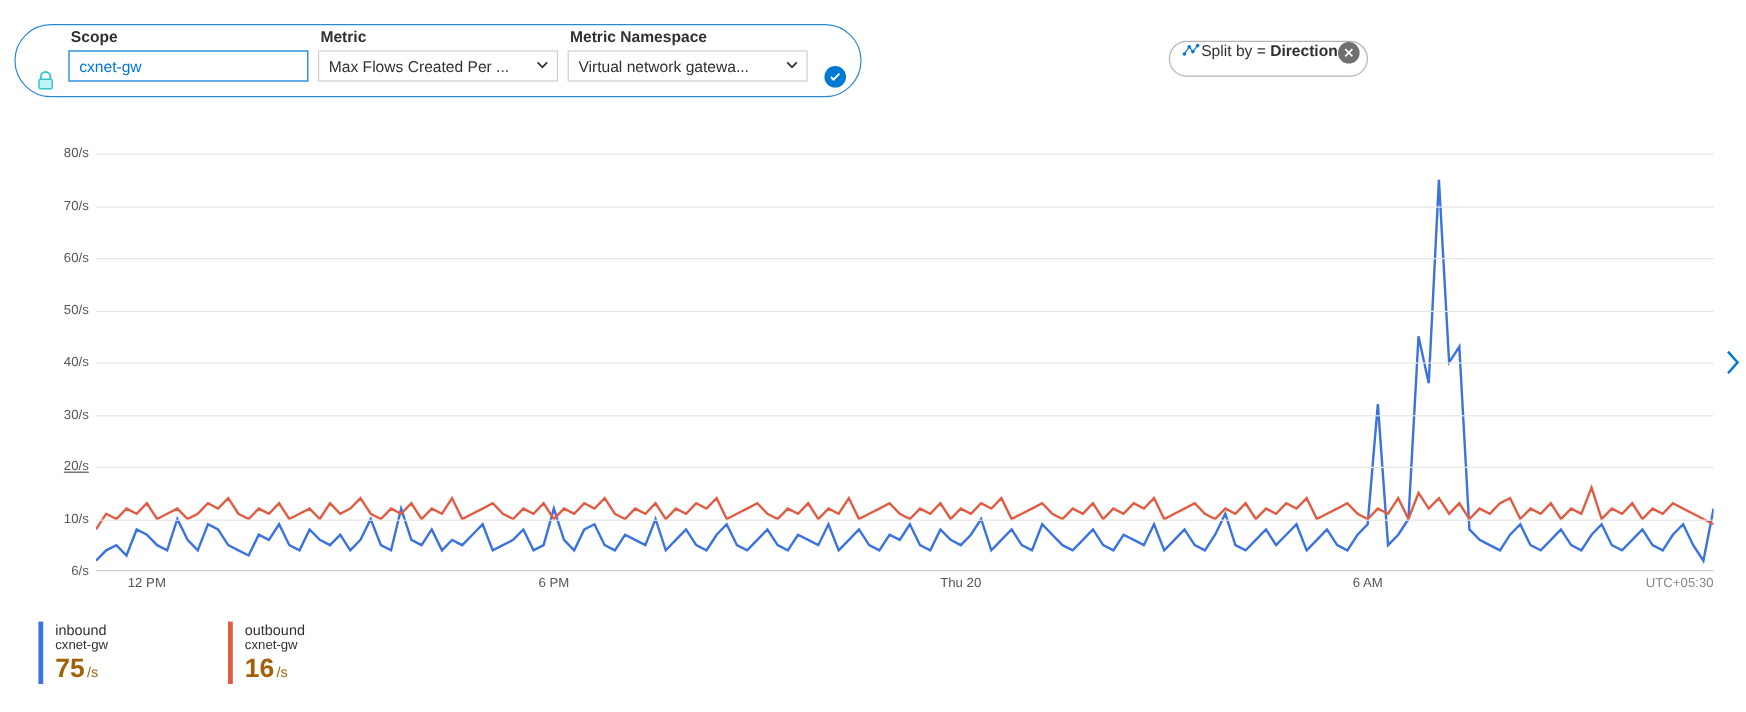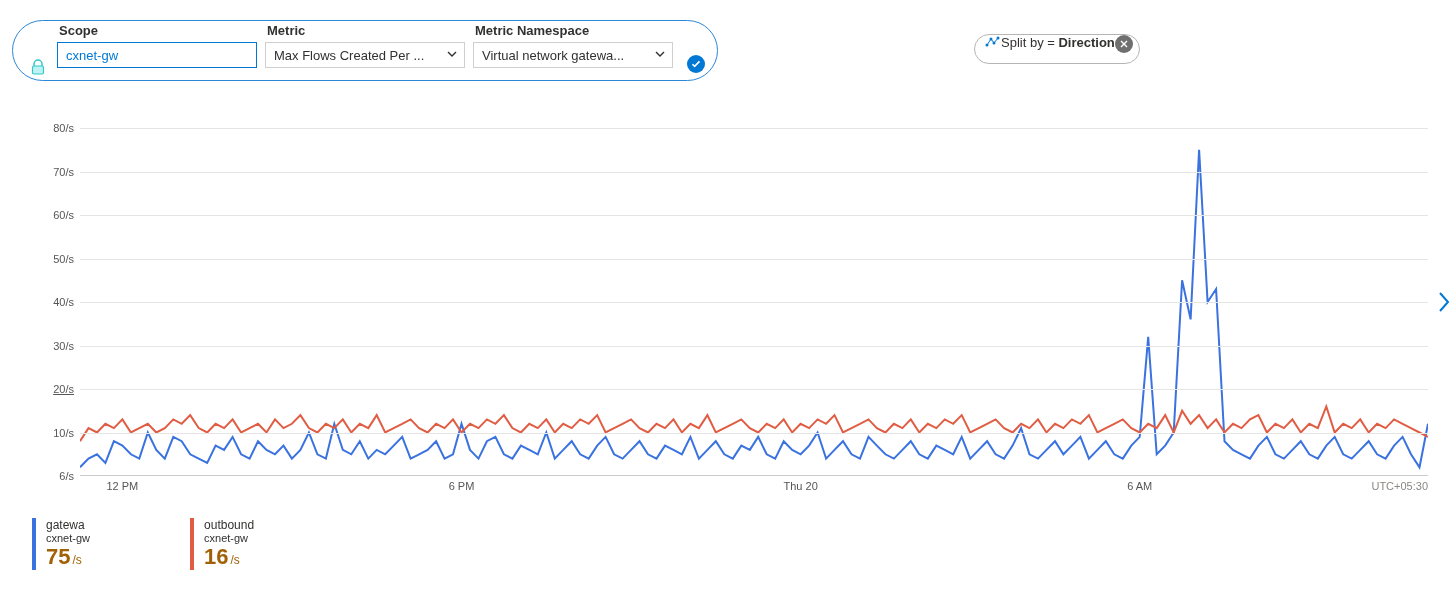--- a/index.html
+++ b/index.html
@@ -244,21 +244,21 @@
       <div class="x-label" style="left: 381.509px;">6 PM</div>
       <div class="x-label" style="left: 720.629px;">Thu 20</div>
       <div class="x-label" style="left: 1059.75px;">6 AM</div>
     </div>
 </div>
 
 <div class="legend" id="legend">
     <div class="legend-item">
       <div class="legend-bar blue"></div>
       <div class="legend-text">
-        <div class="ln1">gatewa</div>
+        <div class="ln1">inbound</div>
         <div class="ln2">cxnet-gw</div>
         <div class="ln3">75<small>/s</small></div>
       </div>
     </div>
     <div class="legend-item">
       <div class="legend-bar red"></div>
       <div class="legend-text">
         <div class="ln1">outbound</div>
         <div class="ln2">cxnet-gw</div>
         <div class="ln3">16<small>/s</small></div>

